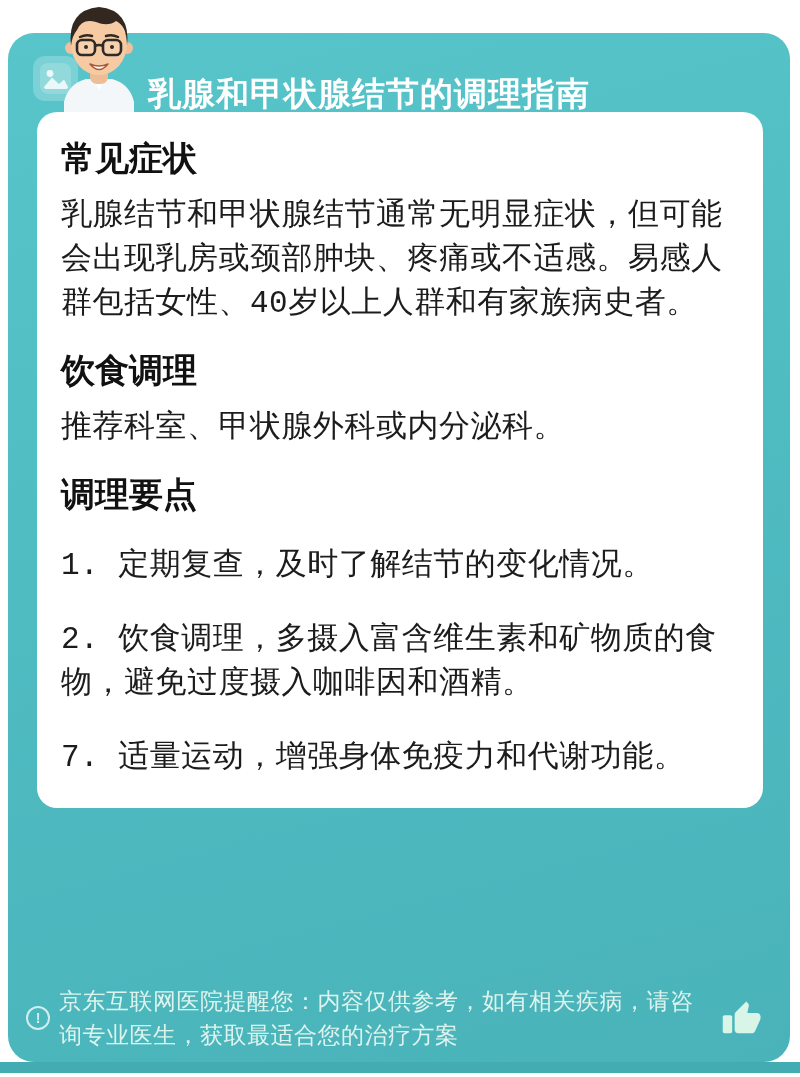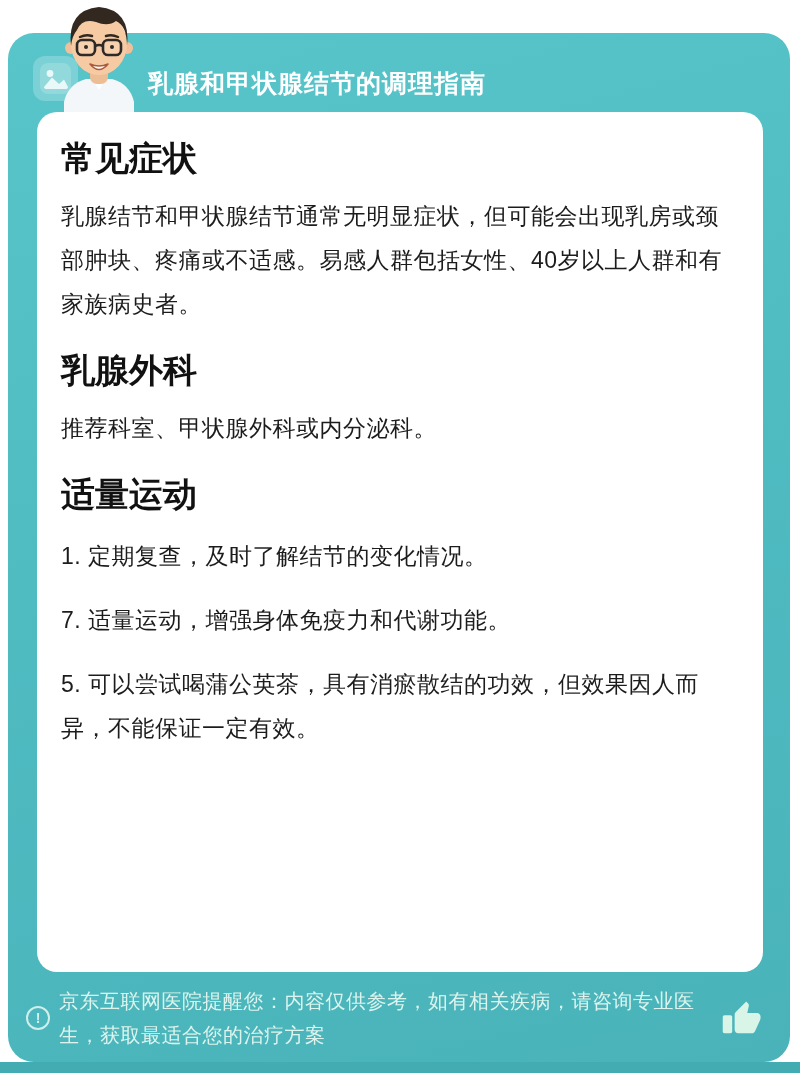--- a/index.html
+++ b/index.html
@@ -27,53 +27,53 @@
     border-radius:12px;background:rgba(255,255,255,.22);z-index:2;
     display:flex;align-items:center;justify-content:center;
   }
   
   .avatar{
     position:absolute;left:56px;top:4px;width:86px;height:110px;z-index:3;
   }
   
   .title{
     position:absolute;left:148px;top:50px;z-index:3;
-    font-size:25px;font-weight:bold;color:#ffffff;letter-spacing:1px;
+    font-size:33px;font-weight:bold;color:#ffffff;letter-spacing:1px;
     white-space:nowrap;
   }
   
   .card{
-    position:absolute;left:37px;top:112px;width:726px;height:860px;
+    position:absolute;left:37px;top:112px;width:726px;height:696px;
     background:#ffffff;border-radius:20px;z-index:4;
     box-sizing:border-box;padding:26px 24px 0 24px;
     color:#141414;
   }
   .card h2{
     font-size:34px;line-height:40px;font-weight:bold;color:#111;
     margin:24px 0 0 0;
   }
   .card h2:first-child{margin-top:0;}
   .card p{
-    font-size:23px;line-height:44px;color:#1c1c1c;
-    margin:16px 0 0 0;letter-spacing:.5px;
+    font-size:31px;line-height:44px;color:#1c1c1c;
+    margin:16px 0 0 0;letter-spacing:.5px;font-family:Liberation Mono, monospace;
   }
-  .card p.list-item{margin-top:20px;}
+  .card p.list-item{margin-top:30px;}
   
   .footer{
     position:absolute;left:26px;top:984px;width:700px;z-index:5;
     display:flex;align-items:center;
   }
   .info-icon{
     flex:0 0 auto;width:20px;height:20px;border-radius:50%;
     border:2px solid rgba(231,248,244,.85);color:rgba(231,248,244,.9);
     font-size:14px;font-weight:bold;line-height:20px;text-align:center;
     margin-right:9px;
   }
   .disclaimer{
-    font-size:20px;line-height:34px;color:#ddf4ee;
+    font-size:23px;line-height:34px;color:#ddf4ee;
     width:640px;letter-spacing:.5px;
   }
   .thumb{
     position:absolute;left:721px;top:998px;width:42px;height:42px;z-index:5;
     cursor:pointer;
   }
 </style>
 </head>
 <body>
 
@@ -113,27 +113,27 @@
 
   <path d="M34,60 Q43,71 52,60 Q43,64 34,60 Z" fill="#ffffff" stroke="#a9593c" stroke-width="1.6" stroke-linejoin="round"></path>
 </svg>
 
 <h1 class="title">乳腺和甲状腺结节的调理指南</h1>
 
 <div class="card">
   <h2>常见症状</h2>
   <p>乳腺结节和甲状腺结节通常无明显症状，但可能会出现乳房或颈部肿块、疼痛或不适感。易感人群包括女性、40岁以上人群和有家族病史者。</p>
 
-  <h2>乳腺外科</h2>
+  <h2>饮食调理</h2>
   <p>推荐科室、甲状腺外科或内分泌科。</p>
 
-  <h2>适量运动</h2>
+  <h2>调理要点</h2>
   <p class="list-item">1. 定期复查，及时了解结节的变化情况。</p>
+  <p class="list-item">2. 饮食调理，多摄入富含维生素和矿物质的食物，避免过度摄入咖啡因和酒精。</p>
   <p class="list-item">7. 适量运动，增强身体免疫力和代谢功能。</p>
-  <p class="list-item">5. 可以尝试喝蒲公英茶，具有消瘀散结的功效，但效果因人而异，不能保证一定有效。</p>
 </div>
 
 <div class="footer">
   <div class="info-icon">!</div>
   <div class="disclaimer">京东互联网医院提醒您：内容仅供参考，如有相关疾病，请咨询专业医生，获取最适合您的治疗方案</div>
 </div>
 
 <svg class="thumb" viewBox="0 0 24 24">
   <path fill="#d8f5e8" d="M2 20.2h3.4c.6 0 1-.45 1-1v-8.4c0-.55-.4-1-1-1H2c-.55 0-1 .45-1 1v8.4c0 .55.45 1 1 1z"></path>
   <path fill="#d8f5e8" d="M22.6 10.6c0-1.1-.9-2-2-2h-5.6l.9-4.1.03-.32c0-.41-.17-.79-.44-1.06l-1.06-1.05-6.1 6.12c-.37.36-.53.86-.53 1.41v8.6c0 1.1.9 2 2 2h7.8c.83 0 1.54-.5 1.84-1.22l2.9-6.45c.09-.23.26-.67.26-.93v-1z"></path>

